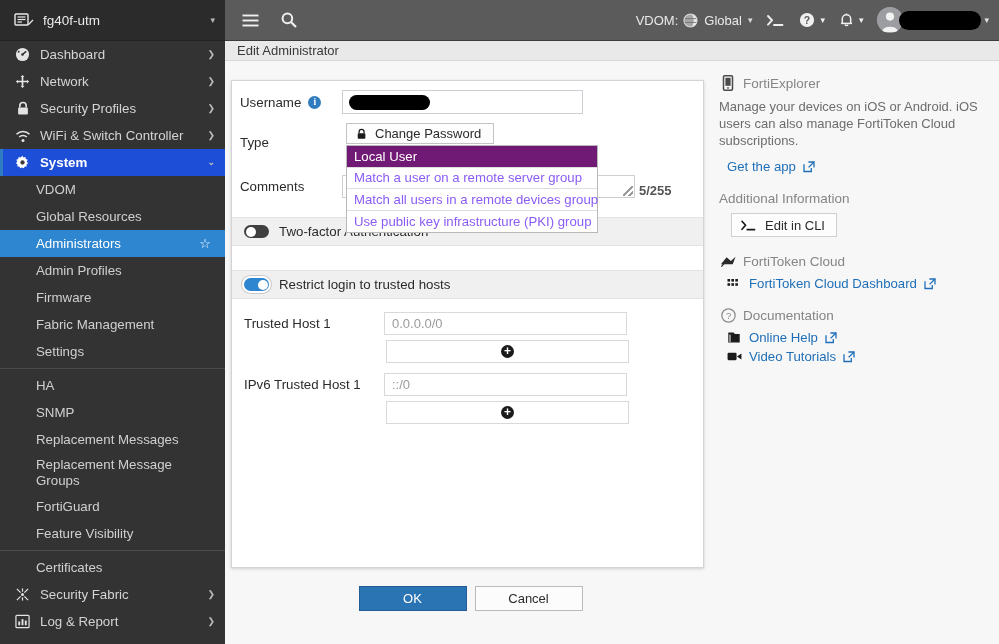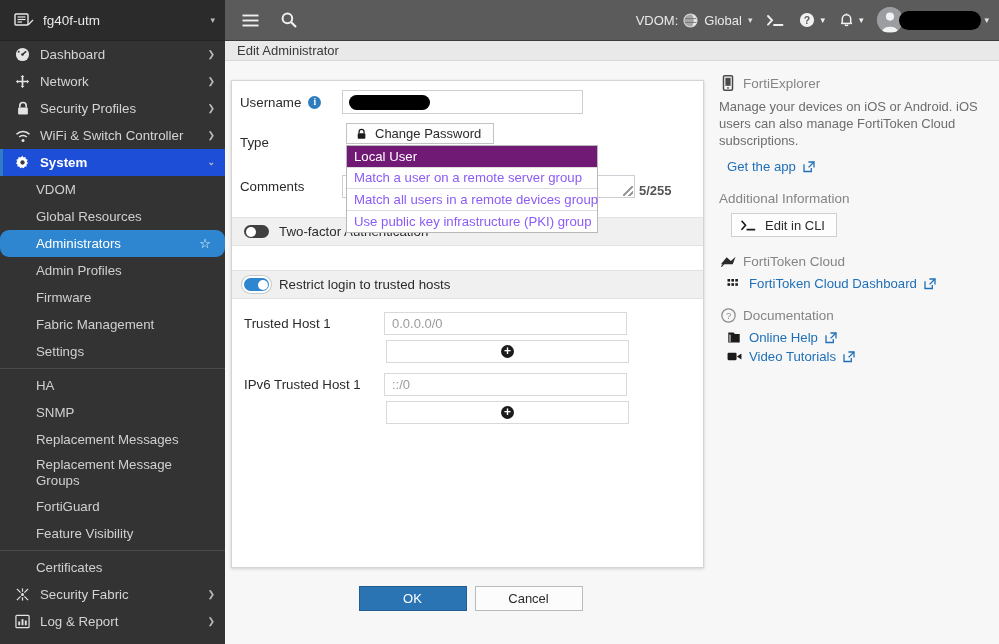--- a/index.html
+++ b/index.html
@@ -77,21 +77,20 @@
     min-height: 27px;
     padding: 4px 14px 4px 36px;
     font-size: 13.3px;
     color: #d0d0d0;
     line-height: 16px;
   }
   .sb-sub .lbl { flex: 1 1 auto; }
   .sb-sub.active {
     background: #2e86d0;
     color: #ffffff;
-    border-radius: 9px;
   }
   .sb-sub .star { font-size: 13px; color: #ffffff; margin-left: 4px; }
   .sb-div { height: 1px; background: #4a4a4a; margin: 3px 0; }
 
   
   .main {
     flex: 1 1 auto;
     display: flex;
     flex-direction: column;
     height: 644px;

